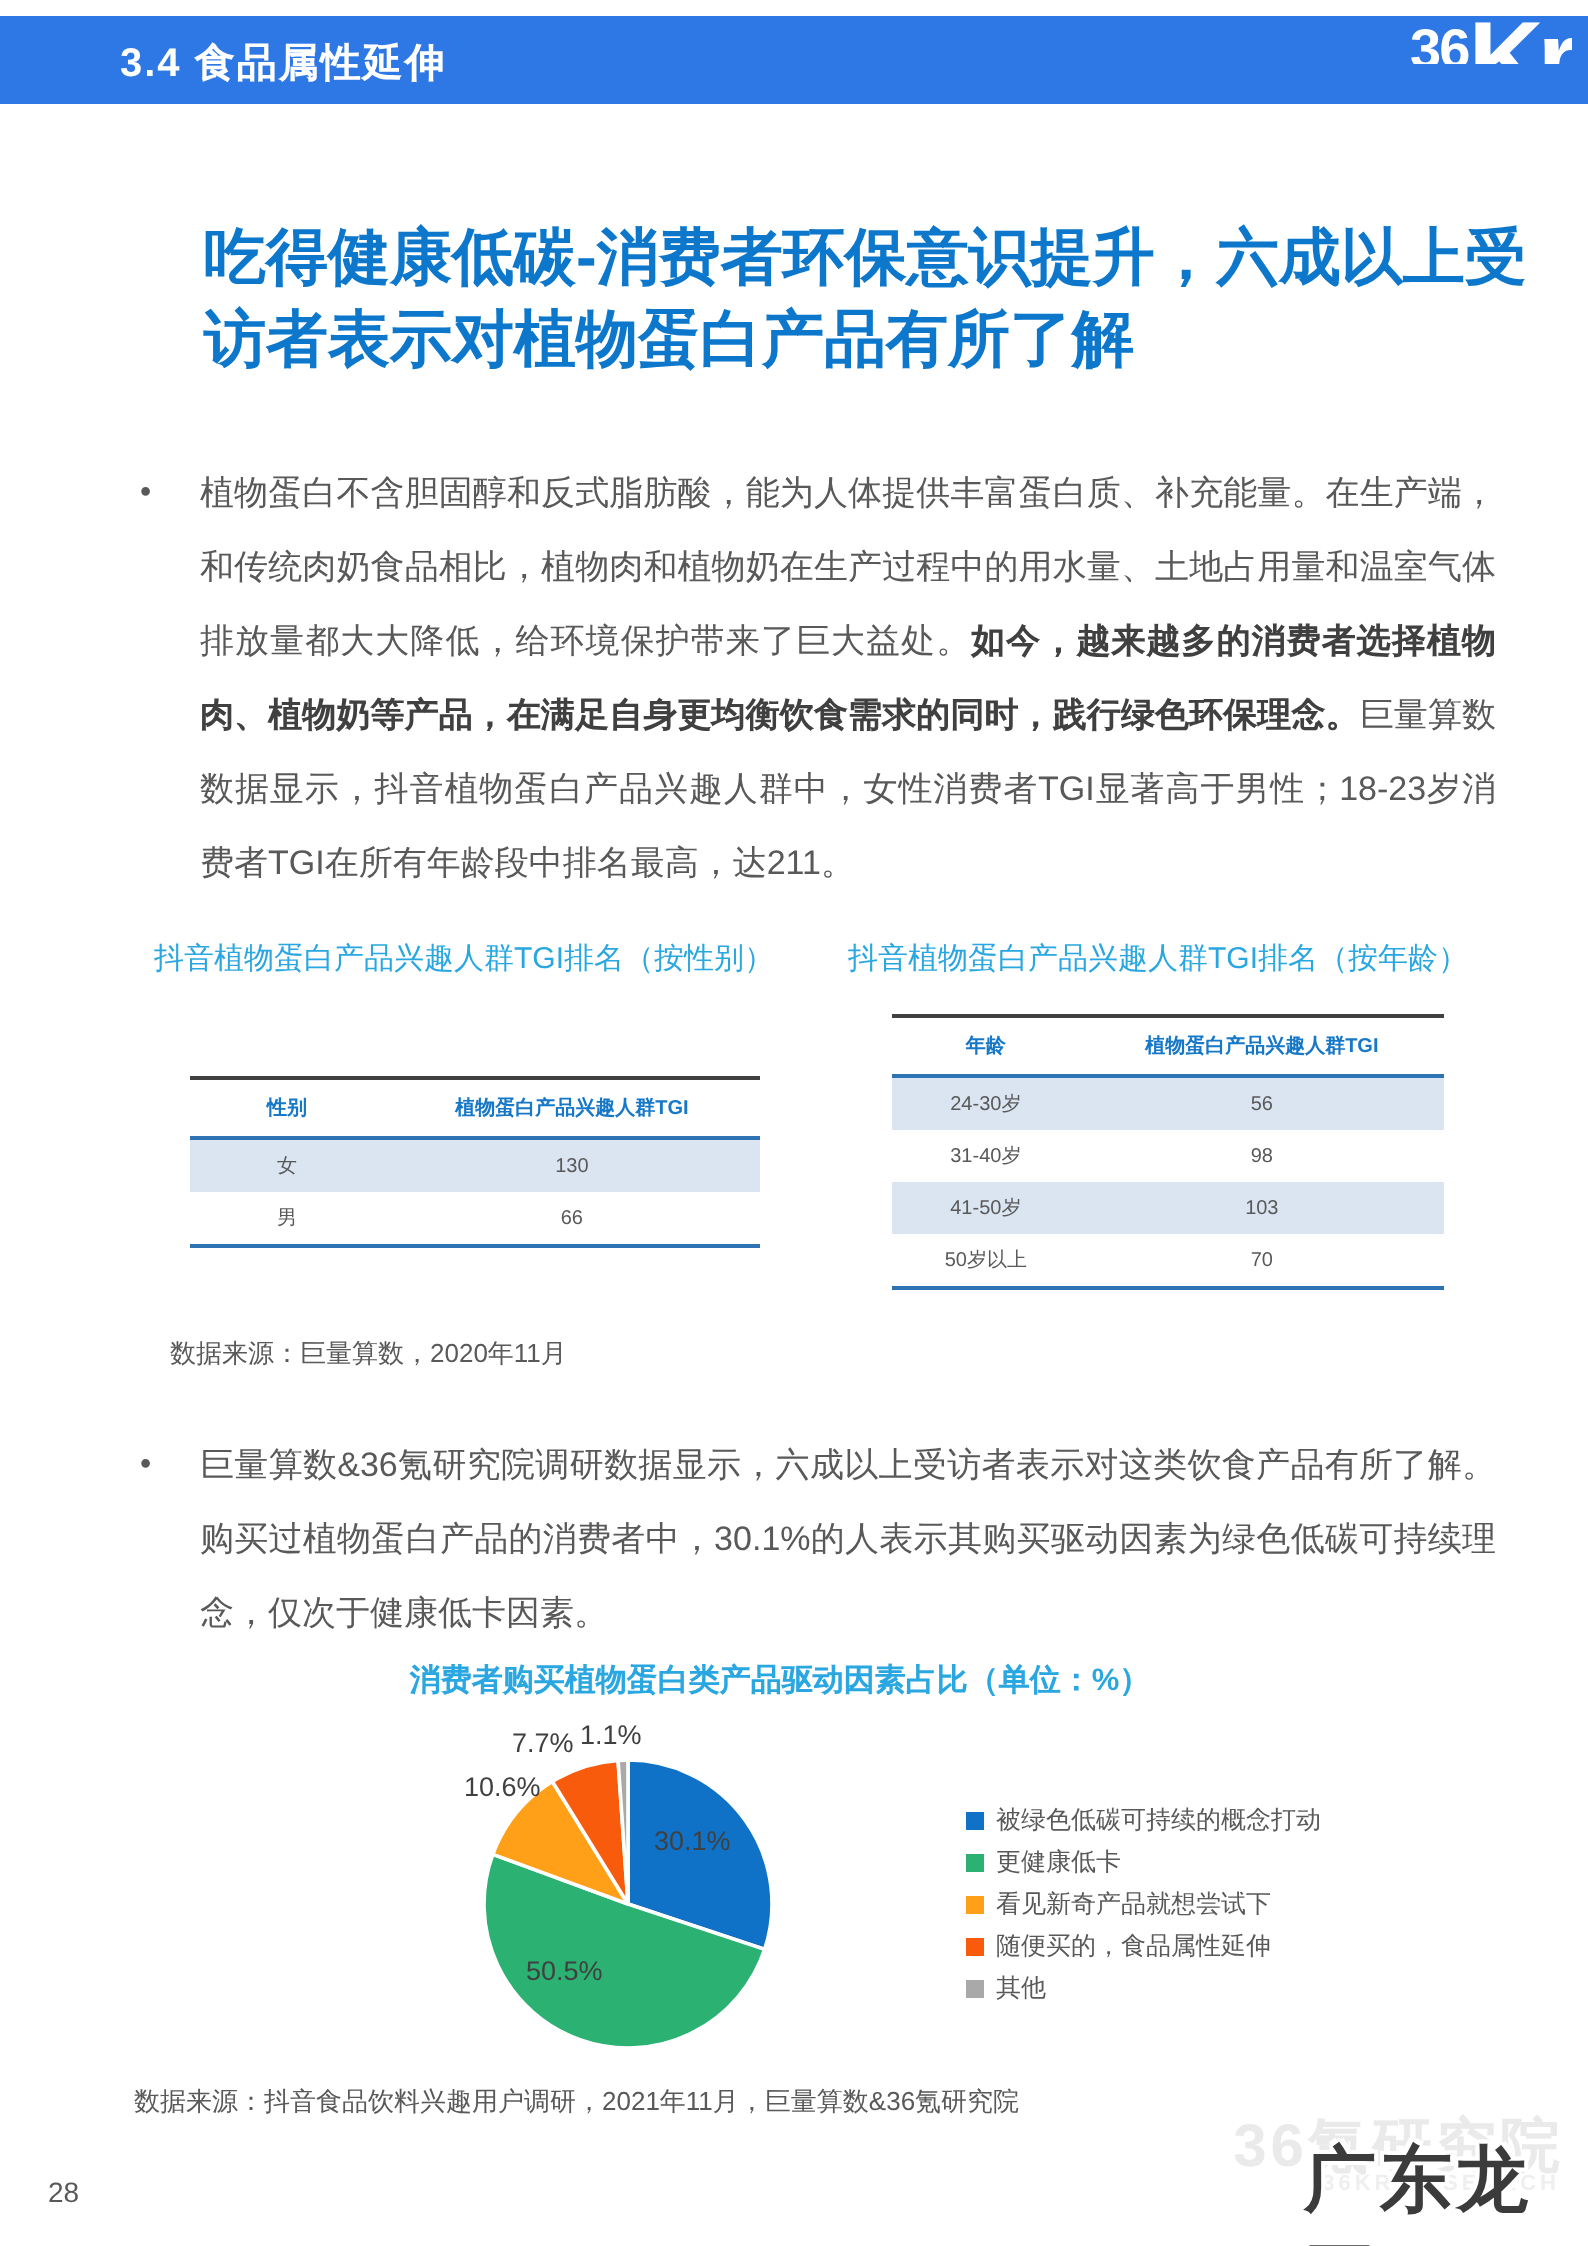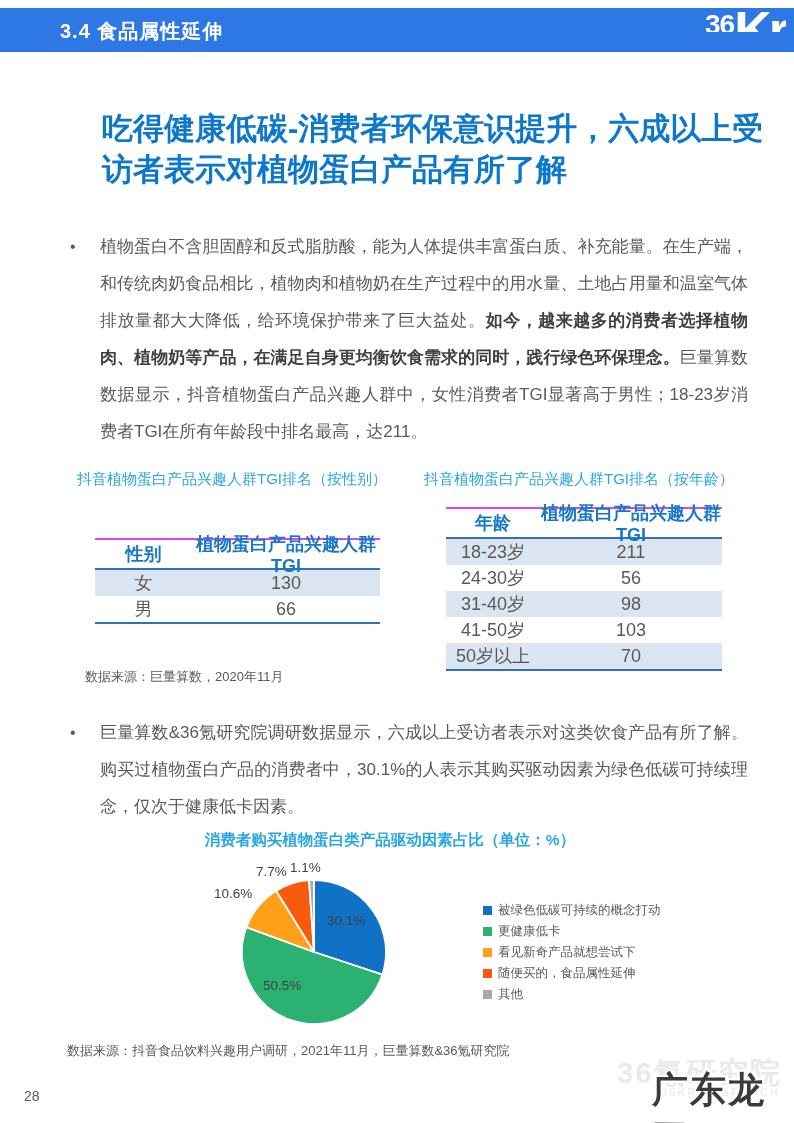--- a/index.html
+++ b/index.html
@@ -24,21 +24,21 @@
   .bullet{position:absolute;width:648px;font-size:17px;line-height:37px;color:#595959;text-align:justify;}
   .bullet .dot{position:absolute;left:-30px;top:0;color:#595959;font-size:16px;}
   .bullet b{font-weight:700;color:#404040;}
   .bullet1{left:100px;top:228px;}
   .bullet2{left:100px;top:714px;}
 
   
   .tbl-title{position:absolute;font-size:15px;font-weight:400;color:#2aa7e0;}
 
   
-  .dtable{position:absolute;border-top:2px solid #d946ef;border-bottom:2px solid #2e74b5;font-size:18px;color:#595959;}
+  .dtable{position:absolute;border-top:2px solid #404040;border-bottom:2px solid #2e74b5;font-size:10px;color:#595959;}
   .trow{display:flex;height:26px;align-items:center;}
   .trow.thead{height:28px;border-bottom:2px solid #2e74b5;color:#1778c8;font-weight:700;}
   .trow span{display:block;text-align:center;}
   .trow span:first-child{width:34%;}
   .trow span:last-child{width:66%;}
   .dtable .trow:not(.thead):nth-child(even){background:#dbe5f1;}
 
   .source{position:absolute;font-size:13px;color:#595959;}
 
   
@@ -100,24 +100,20 @@
       <span>66</span>
     </div>
   </div>
 
   <div class="dtable" style="left:446px;top:507px;width:276px;">
     <div class="trow thead">
       <span>年龄</span>
       <span>植物蛋白产品兴趣人群TGI</span>
     </div>
     <div class="trow">
-      <span>18-23岁</span>
-      <span>211</span>
-    </div>
-    <div class="trow">
       <span>24-30岁</span>
       <span>56</span>
     </div>
     <div class="trow">
       <span>31-40岁</span>
       <span>98</span>
     </div>
     <div class="trow">
       <span>41-50岁</span>
       <span>103</span>
@@ -140,21 +136,21 @@
     <svg width="148" height="148" viewBox="0 0 148 148">
         <path d="M 74 74 L 74 2 A 72 72 0 0 1 142.3349224393012 96.67902941518196 Z" fill="#0f72c6" stroke="#ffffff" stroke-width="1.8" stroke-linejoin="round"></path>
         <path d="M 74 74 L 142.3349224393012 96.67902941518196 A 72 72 0 1 1 6.411162248921087 49.185709531434696 Z" fill="#2bb273" stroke="#ffffff" stroke-width="1.8" stroke-linejoin="round"></path>
         <path d="M 74 74 L 6.411162248921087 49.185709531434696 A 72 72 0 0 1 36.1874266427868 12.728397310782128 Z" fill="#ffa018" stroke="#ffffff" stroke-width="1.8" stroke-linejoin="round"></path>
         <path d="M 74 74 L 36.1874266427868 12.728397310782128 A 72 72 0 0 1 69.02767814856288 2.1718995419917775 Z" fill="#f85b0c" stroke="#ffffff" stroke-width="1.8" stroke-linejoin="round"></path>
         <path d="M 74 74 L 69.02767814856288 2.1718995419917775 A 72 72 0 0 1 74.00000000000011 2 Z" fill="#a9a9a9" stroke="#ffffff" stroke-width="1.8" stroke-linejoin="round"></path>
       </svg>
   </div>
   <div class="pie-label" style="left:327px;top:913px;">30.1%</div>
   <div class="pie-label" style="left:263px;top:978px;">50.5%</div>
-  <div class="pie-label" style="left:214px;top:886px;">10.6%</div>
+  <div class="pie-label" style="left:232px;top:886px;">10.6%</div>
   <div class="pie-label" style="left:256px;top:864px;">7.7%</div>
   <div class="pie-label" style="left:290px;top:860px;">1.1%</div>
 
   <div class="legend">
     <div class="legend-item">
       <span class="legend-swatch" style="background: rgb(15, 114, 198);"></span>
       <span class="legend-label">被绿色低碳可持续的概念打动</span>
     </div>
     <div class="legend-item">
       <span class="legend-swatch" style="background: rgb(43, 178, 115);"></span>

